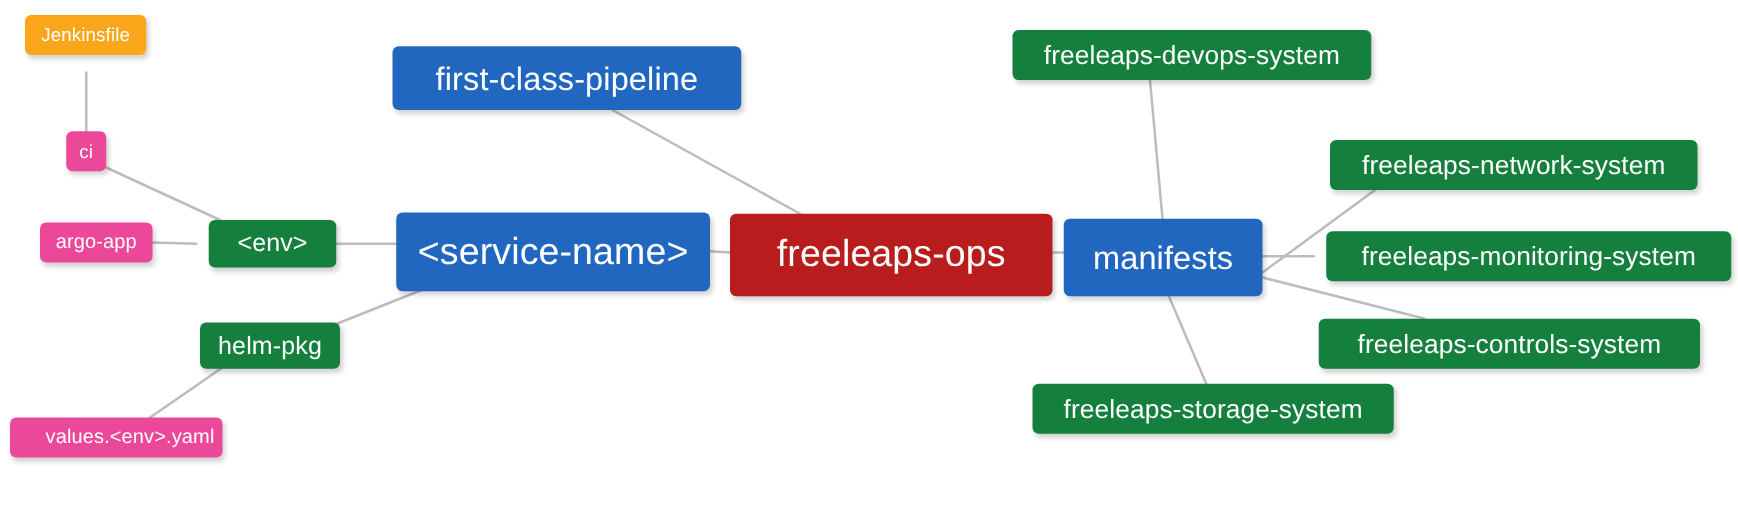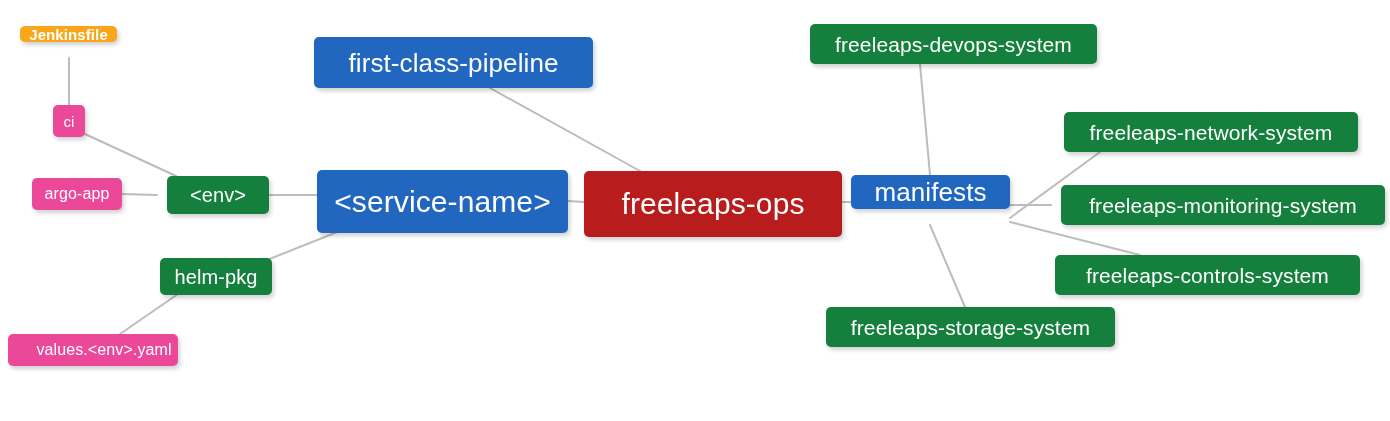--- a/index.html
+++ b/index.html
@@ -67,27 +67,27 @@
       <line x1="1010" y1="218" x2="1100" y2="152" stroke="#bcbcbc" stroke-width="2" stroke-linecap="round"></line>
       <line x1="1010" y1="205" x2="1051" y2="205" stroke="#bcbcbc" stroke-width="2" stroke-linecap="round"></line>
       <line x1="1010" y1="222" x2="1140" y2="255" stroke="#bcbcbc" stroke-width="2" stroke-linecap="round"></line>
       <line x1="930" y1="225" x2="965" y2="307" stroke="#bcbcbc" stroke-width="2" stroke-linecap="round"></line>
     </svg>
 
   <div id="node-layer">
       <div class="node n-root" style="left: 584px; top: 171px; width: 258px; height: 66px; font-size: 30px;">freeleaps-ops</div>
       <div class="node n-blue" style="left: 317px; top: 170px; width: 251px; height: 63px; font-size: 30px;">&lt;service-name&gt;</div>
       <div class="node n-blue" style="left: 314px; top: 37px; width: 279px; height: 51px; font-size: 26px;">first-class-pipeline</div>
-      <div class="node n-blue" style="left: 851px; top: 175px; width: 159px; height: 34px; font-size: 26px;">manifests</div>
+      <div class="node n-blue" style="left: 851px; top: 175px; width: 159px; height: 62px; font-size: 26px;">manifests</div>
       <div class="node n-green" style="left: 157px; top: 176px; width: 102px; height: 38px; font-size: 20px;">&lt;env&gt;</div>
       <div class="node n-green" style="left: 150px; top: 258px; width: 112px; height: 37px; font-size: 20px;">helm-pkg</div>
       <div class="node n-red" style="left: 53px; top: 105px; width: 32px; height: 32px; font-size: 15px;">ci</div>
       <div class="node n-red" style="left: 32px; top: 178px; width: 90px; height: 32px; font-size: 16px; text-align: right;">argo-app</div>
       <div class="node n-red" style="left: 8px; top: 334px; width: 170px; height: 32px; font-size: 16px; padding-left: 32px;">values.&lt;env&gt;.yaml</div>
-      <div class="node n-orange" style="left: 20px; top: 26px; width: 97px; height: 16px; font-size: 15px; font-weight: bold;">Jenkinsfile</div>
+      <div class="node n-orange" style="left: 20px; top: 12px; width: 97px; height: 32px; font-size: 15px;">Jenkinsfile</div>
       <div class="node n-green" style="left: 800px; top: 24px; width: 287px; height: 40px; font-size: 21px;">freeleaps-devops-system</div>
       <div class="node n-green" style="left: 1054px; top: 112px; width: 294px; height: 40px; font-size: 21px;">freeleaps-network-system</div>
       <div class="node n-green" style="left: 1051px; top: 185px; width: 324px; height: 40px; font-size: 21px;">freeleaps-monitoring-system</div>
       <div class="node n-green" style="left: 1045px; top: 255px; width: 305px; height: 40px; font-size: 21px;">freeleaps-controls-system</div>
       <div class="node n-green" style="left: 816px; top: 307px; width: 289px; height: 40px; font-size: 21px;">freeleaps-storage-system</div>
     </div>
 
 </div>
 
 </body></html>

